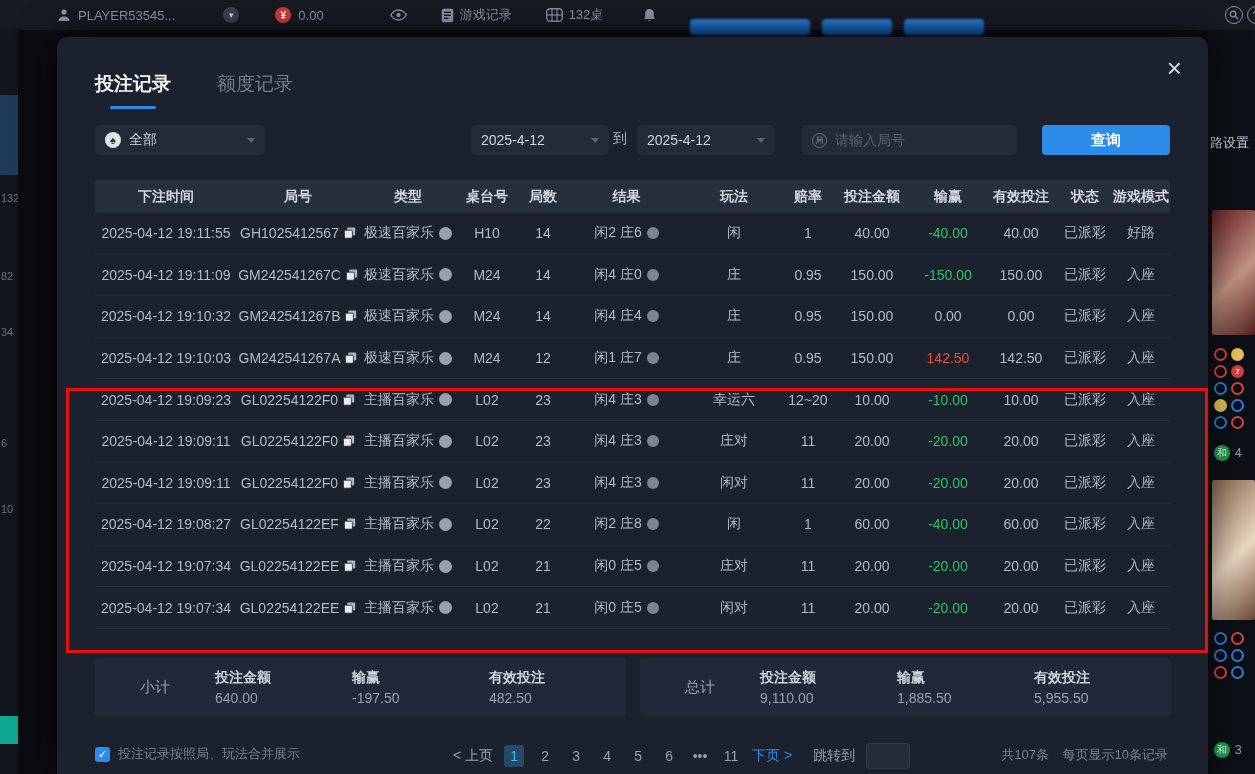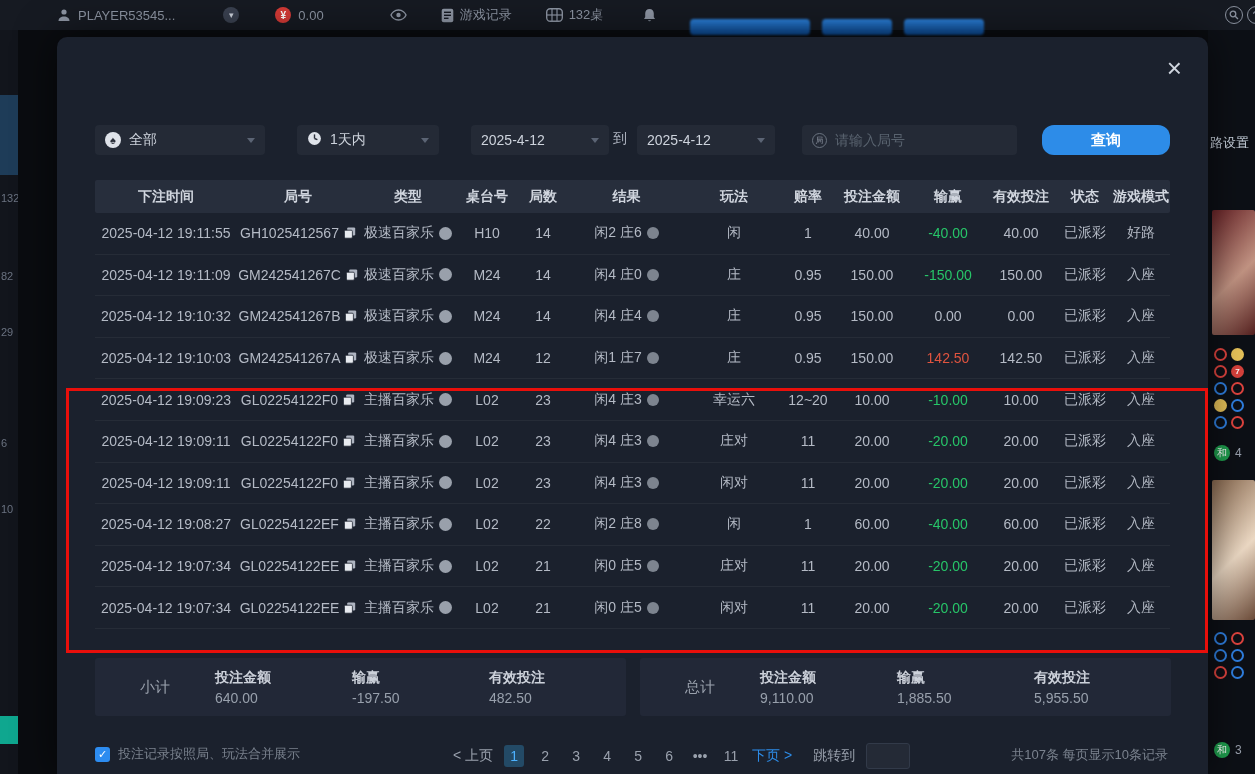--- a/index.html
+++ b/index.html
@@ -49,21 +49,21 @@
   .tab.active::after{content:"";position:absolute;left:50%;transform:translateX(-50%);bottom:-12px;width:46px;height:3px;border-radius:2px;background:#2d8ce8;}
   
   .filters{position:absolute;top:88px;left:0;width:100%;height:30px;}
   .fbox{position:absolute;height:30px;background:#242a36;border-radius:4px;display:flex;align-items:center;padding:0 10px;color:#cdd3dc;font-size:14px;gap:8px;}
   .caret{width:0;height:0;border-left:4px solid transparent;border-right:4px solid transparent;border-top:5px solid #5b6474;margin-left:auto;}
   .suit-ic{width:16px;height:16px;border-radius:50%;background:#dfe3ea;color:#2a2f3a;font-size:11px;display:inline-flex;align-items:center;justify-content:center;line-height:1;}
   .ju-ic{width:15px;height:15px;border-radius:50%;border:1.2px solid #6a7380;color:#8a919e;font-size:8px;display:inline-flex;align-items:center;justify-content:center;}
   .to-label{position:absolute;left:556px;top:5px;color:#aeb4c0;}
   .fbox input{background:transparent;border:none;outline:none;color:#cdd3dc;font-size:14px;width:150px;font-family:inherit;}
   .fbox input::placeholder{color:#59636f;}
-  .search-btn{position:absolute;left:985px;top:0;width:128px;height:30px;background:#2d8ce8;border:none;border-radius:12px;color:#fff;font-size:15px;font-weight:bold;cursor:pointer;font-family:inherit;}
+  .search-btn{position:absolute;left:985px;top:0;width:128px;height:30px;background:#2d8ce8;border:none;border-radius:4px;color:#fff;font-size:15px;font-weight:bold;cursor:pointer;font-family:inherit;}
   
   .thead{position:absolute;top:143px;left:38px;width:1075px;height:33px;background:#272e3c;border-radius:2px;display:flex;align-items:center;color:#d0d5de;font-size:14px;font-weight:bold;}
   .tbody{position:absolute;top:176px;left:38px;width:1075px;}
   .trow{display:flex;align-items:center;height:41.6px;border-bottom:1px solid rgba(255,255,255,.05);font-size:14px;color:#b4bac5;}
   .cell,.hcell{display:flex;align-items:center;justify-content:center;gap:5px;flex:0 0 auto;white-space:nowrap;}
   .win{color:#e0543f;}
   .loss{color:#27c468;}
   .dot{width:13px;height:13px;border-radius:50%;background:#99a0ab;display:inline-block;}
   .dot2{width:12px;height:12px;border-radius:50%;background:#7d848f;display:inline-block;}
   
@@ -77,21 +77,21 @@
   .merge{position:absolute;left:38px;top:8px;display:flex;align-items:center;gap:8px;color:#7a828e;font-size:13px;}
   .cb{width:15px;height:15px;background:#2d8cf0;border-radius:3px;color:#fff;font-size:11px;display:flex;align-items:center;justify-content:center;cursor:pointer;}
   .pager{position:absolute;left:396px;top:6px;display:flex;align-items:center;gap:11px;color:#9aa1ad;font-size:14px;}
   .pg{min-width:20px;height:22px;display:inline-flex;align-items:center;justify-content:center;border-radius:3px;cursor:pointer;}
   .pg.active{background:#234a66;color:#4db2ff;}
   .pg.ellipsis{cursor:default;}
   .pg-next{color:#2d8ce8;cursor:pointer;}
   .pg-prev{cursor:pointer;}
   .jump-input{width:44px;height:26px;background:#242a36;border:1px solid #323a49;border-radius:3px;outline:none;color:#cdd3dc;padding:0 6px;font-family:inherit;}
   .count-info{position:absolute;right:40px;top:9px;color:#7a828e;font-size:13px;}
-  .count-info span{}
+  .count-info span{margin-left:10px;}
   
   .annotation{position:absolute;left:66px;top:388px;width:1142px;height:265px;border:3px solid #e90f0b;z-index:50;pointer-events:none;}
 </style>
 </head>
 <body>
 
 <div class="topbar">
   <span class="tb-ic" style="margin-left:57px">
     <svg width="14" height="14" viewBox="0 0 14 14">
         <circle cx="7" cy="4" r="2.6" fill="#8d95a3"></circle>
@@ -144,21 +144,21 @@
 <div class="banner-frag">
   <i style="left:0;top:2px;width:120px;height:16px"></i>
   <i style="left:132px;top:2px;width:70px;height:16px"></i>
   <i style="left:214px;top:2px;width:80px;height:16px"></i>
 </div>
 
 <div class="left-rail">
   <div class="hl"></div>
 <span class="rail-num" style="top: 162px;">132</span>
     <span class="rail-num" style="top: 240px;">82</span>
-    <span class="rail-num" style="top: 296px;">29</span>
+    <span class="rail-num" style="top: 296px;">34</span>
     <span class="rail-num" style="top: 407px;">6</span>
     <span class="rail-num" style="top: 473px;">10</span>
   </div>
 <div class="teal-sq"></div>
 
 <div class="right-rail">
   <div class="rr-label">路设置</div>
   <div class="thumb thumb1"></div>
   <div class="beads" style="top:318px">
       <span class="bead red"></span>
@@ -187,36 +187,29 @@
     </div>
   <div class="tie-badge" style="top:712px">
     <span class="tie-ic">和</span>
     <span>3</span>
   </div>
 </div>
 
 <div class="modal">
   <span class="close-x">×</span>
 
+  <div class="tabs">
+    <span class="tab active">投注记录</span>
+    <span class="tab">额度记录</span>
+  </div>
 
   <div class="filters">
     <div class="fbox" style="left:38px;width:170px">
       <span class="suit-ic">♠</span>
       <span>全部</span>
-      <span class="caret"></span>
-    </div>
-    <div class="fbox" style="left:240px;width:142px">
-      <span>
-        <svg width="15" height="15" viewBox="0 0 15 15">
-            <circle cx="7.5" cy="7.5" r="6.4" fill="#dfe3ea"></circle>
-            <line x1="7.5" y1="7.5" x2="7.5" y2="3.4" stroke="#2a2f3a" stroke-width="1.4"></line>
-            <line x1="7.5" y1="7.5" x2="10.4" y2="8.7" stroke="#2a2f3a" stroke-width="1.4"></line>
-          </svg>
-      </span>
-      <span>1天内</span>
       <span class="caret"></span>
     </div>
     <div class="fbox" style="left:414px;width:138px">
       <span>2025-4-12</span>
       <span class="caret"></span>
     </div>
     <span class="to-label">到</span>
     <div class="fbox" style="left:580px;width:138px">
       <span>2025-4-12</span>
       <span class="caret"></span>

